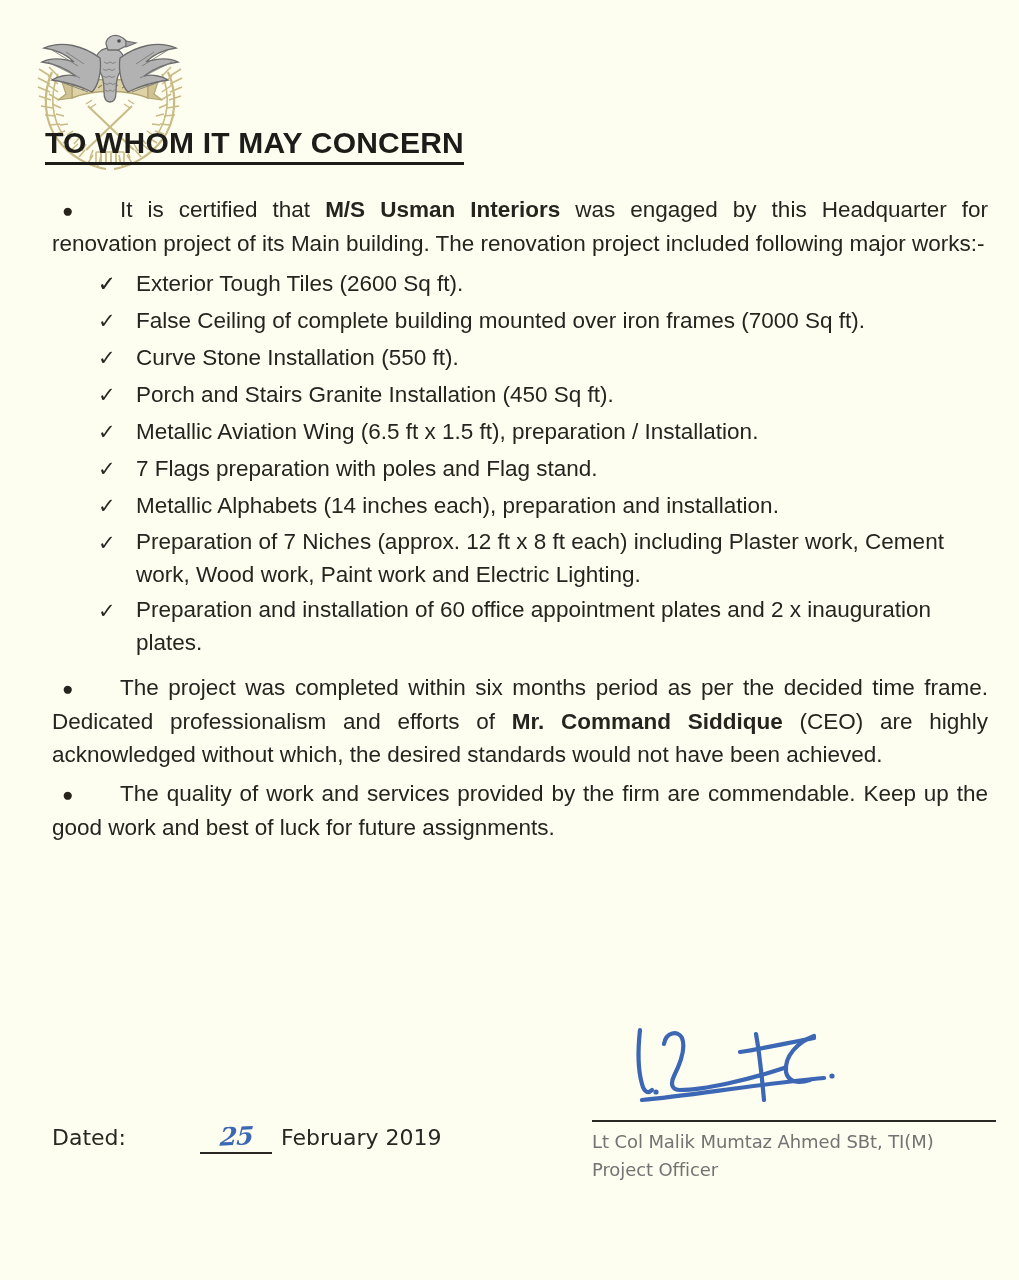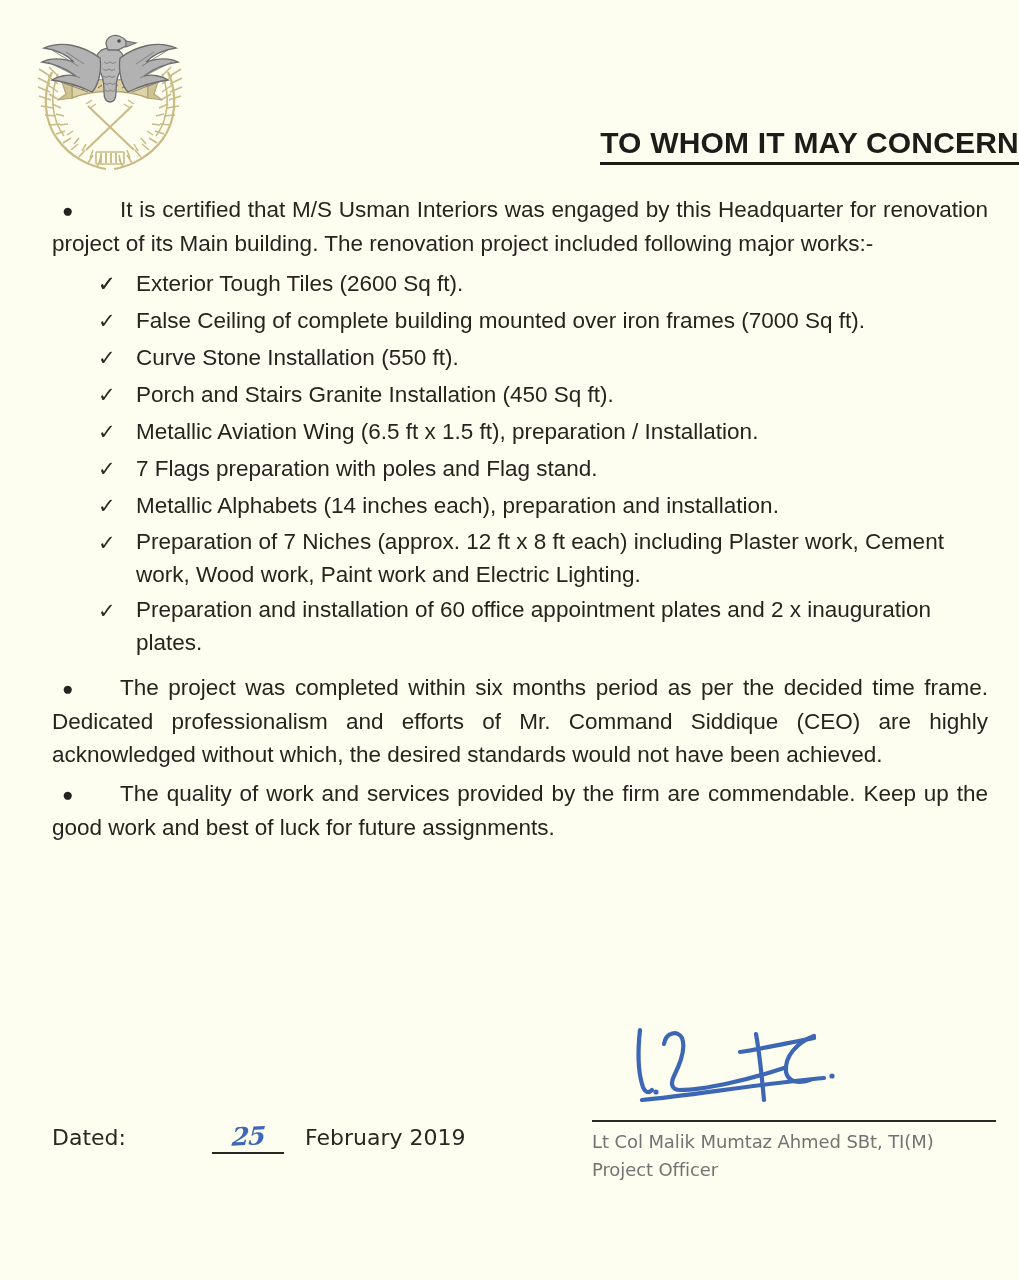--- a/index.html
+++ b/index.html
@@ -32,21 +32,21 @@
     height: 166px;
   }
   .crest svg { display: block; width: 100%; height: 100%; }
 
   
   .title-wrap {
     position: absolute;
     left: 0;
     right: 0;
     top: 126px;
-    text-align: right;
+    text-align: left;
     margin-left: 45px;
   }
   .title {
     display: inline-block;
     font-size: 30px;
     font-weight: bold;
     letter-spacing: 0.2px;
     color: #1e1c19;
     border-bottom: 3px solid #1e1c19;
     padding-bottom: 3px;
@@ -73,21 +73,21 @@
   }
   .para .bullet {
     display: inline-block;
     width: 68px;
     text-align: left;
     padding-left: 10px;
     box-sizing: border-box;
     font-size: 19px;
     vertical-align: baseline;
   }
-  .para b { font-weight: normal; }
+  .para b { font-weight: bold; }
 
   .para-2 { margin-top: 12px; }
   .para-3 { }
 
   
   .checklist {
     list-style: none;
     margin: 6px 0 0 0;
     padding: 0 0 0 43px;
   }
@@ -146,21 +146,20 @@
   
   .date-row {
     position: absolute;
     left: 52px;
     top: 1122px;
     font-family: "DejaVu Sans", sans-serif;
     font-size: 22px;
     color: #2a2723;
     display: flex;
     align-items: baseline;
-    gap: 12px;
   }
   .date-label { margin-right: 74px; }
   .date-fill {
     position: relative;
     display: inline-block;
     min-width: 68px;
     border-bottom: 2px solid #2a2723;
     text-align: center;
     padding: 0 2px 1px 2px;
   }

